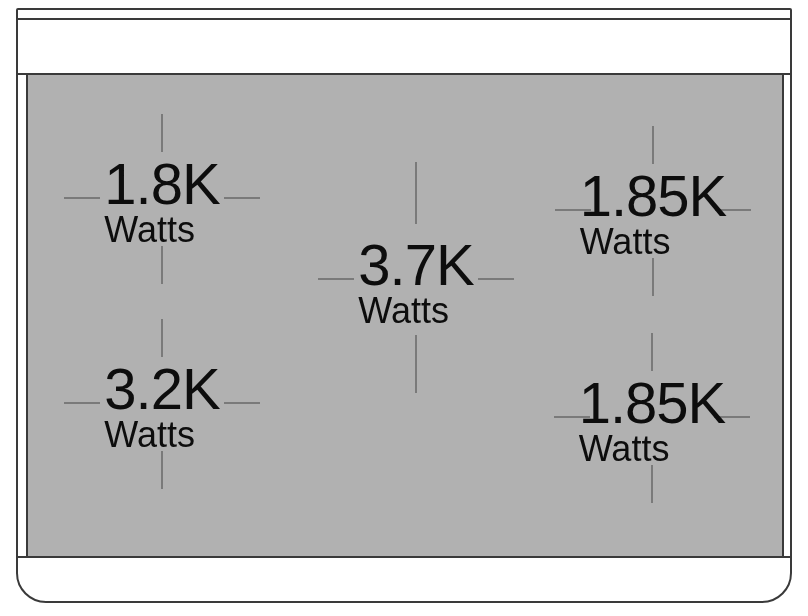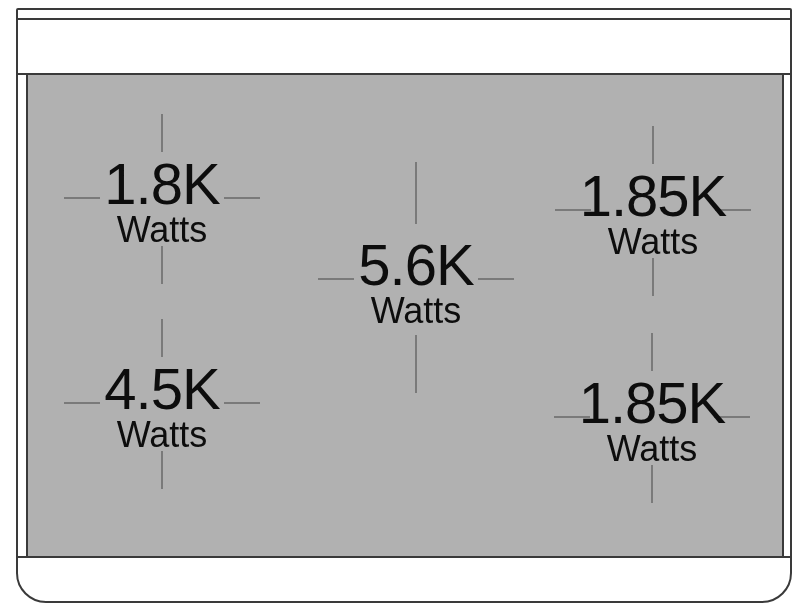--- a/index.html
+++ b/index.html
@@ -51,21 +51,21 @@
   .tick.b{top:48px;}
   .tick.h{height:2px;top:-1px;width:36px;}
   .tick.l{left:-98px;}
   .tick.r{left:62px;}
   .b-c .tick.t{height:62px;top:-117px;}
   .b-c .tick.b{height:58px;top:56px;}
 
   .burner-label{
     position:absolute;left:0;top:-43px;
     transform:translateX(-50%);
-    text-align:center;white-space:nowrap;
+    text-align:left;white-space:nowrap;
   }
   .power{
     font-size:58px;line-height:58px;letter-spacing:-1px;
     color:var(--text);
   }
   .unit{
     font-size:36px;line-height:34px;
     color:var(--text);
   }
 </style>
@@ -102,32 +102,32 @@
       <div class="unit">Watts</div>
     </div>
   </div>
 
   <div class="burner b-c">
     <span class="tick v t"></span>
     <span class="tick v b"></span>
     <span class="tick h l"></span>
     <span class="tick h r"></span>
     <div class="burner-label">
-      <div class="power">5.6K</div>
+      <div class="power">3.7K</div>
       <div class="unit">Watts</div>
     </div>
   </div>
 
   <div class="burner b-bl">
     <span class="tick v t"></span>
     <span class="tick v b"></span>
     <span class="tick h l"></span>
     <span class="tick h r"></span>
     <div class="burner-label">
-      <div class="power">4.5K</div>
+      <div class="power">3.2K</div>
       <div class="unit">Watts</div>
     </div>
   </div>
 
   <div class="burner b-br">
     <span class="tick v t"></span>
     <span class="tick v b"></span>
     <span class="tick h l"></span>
     <span class="tick h r"></span>
     <div class="burner-label">

